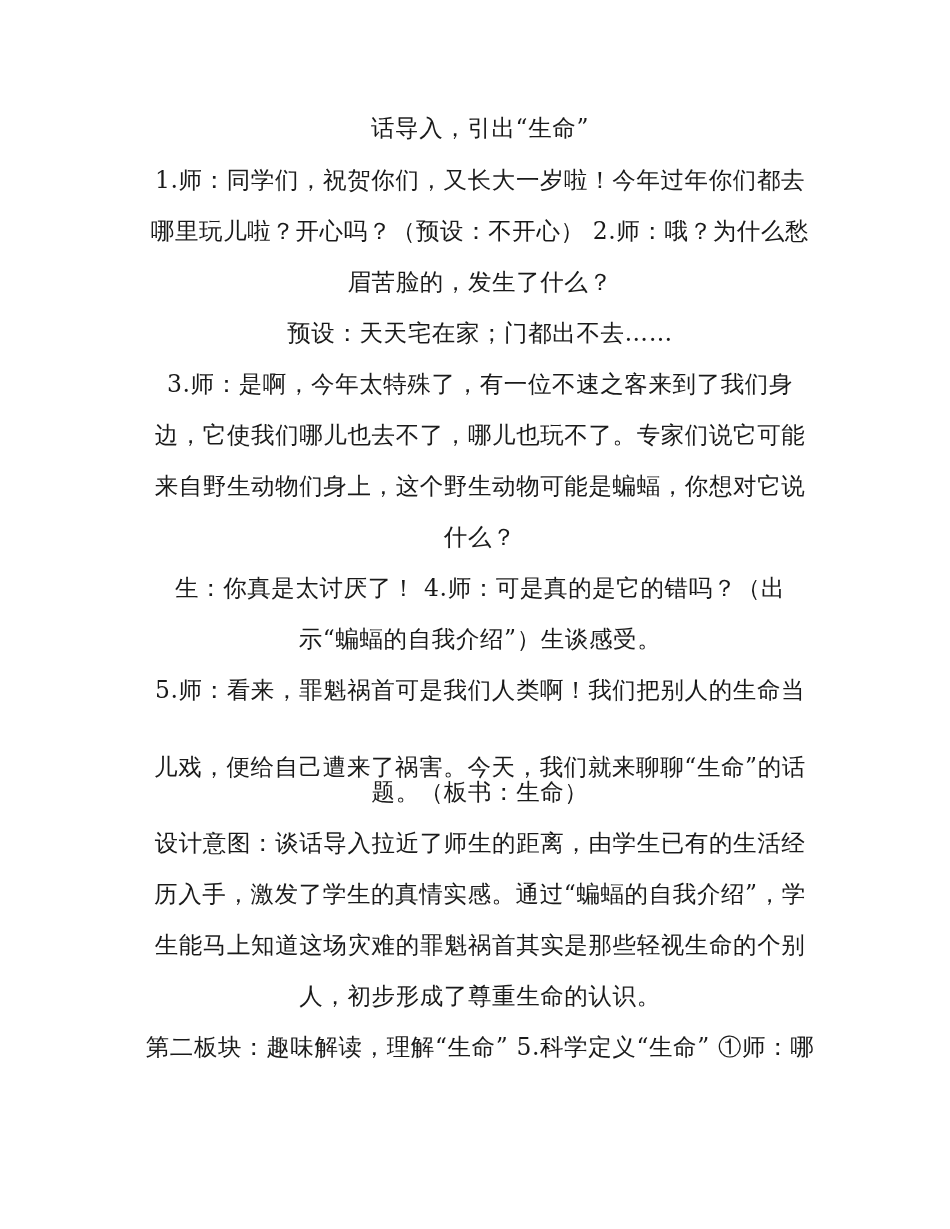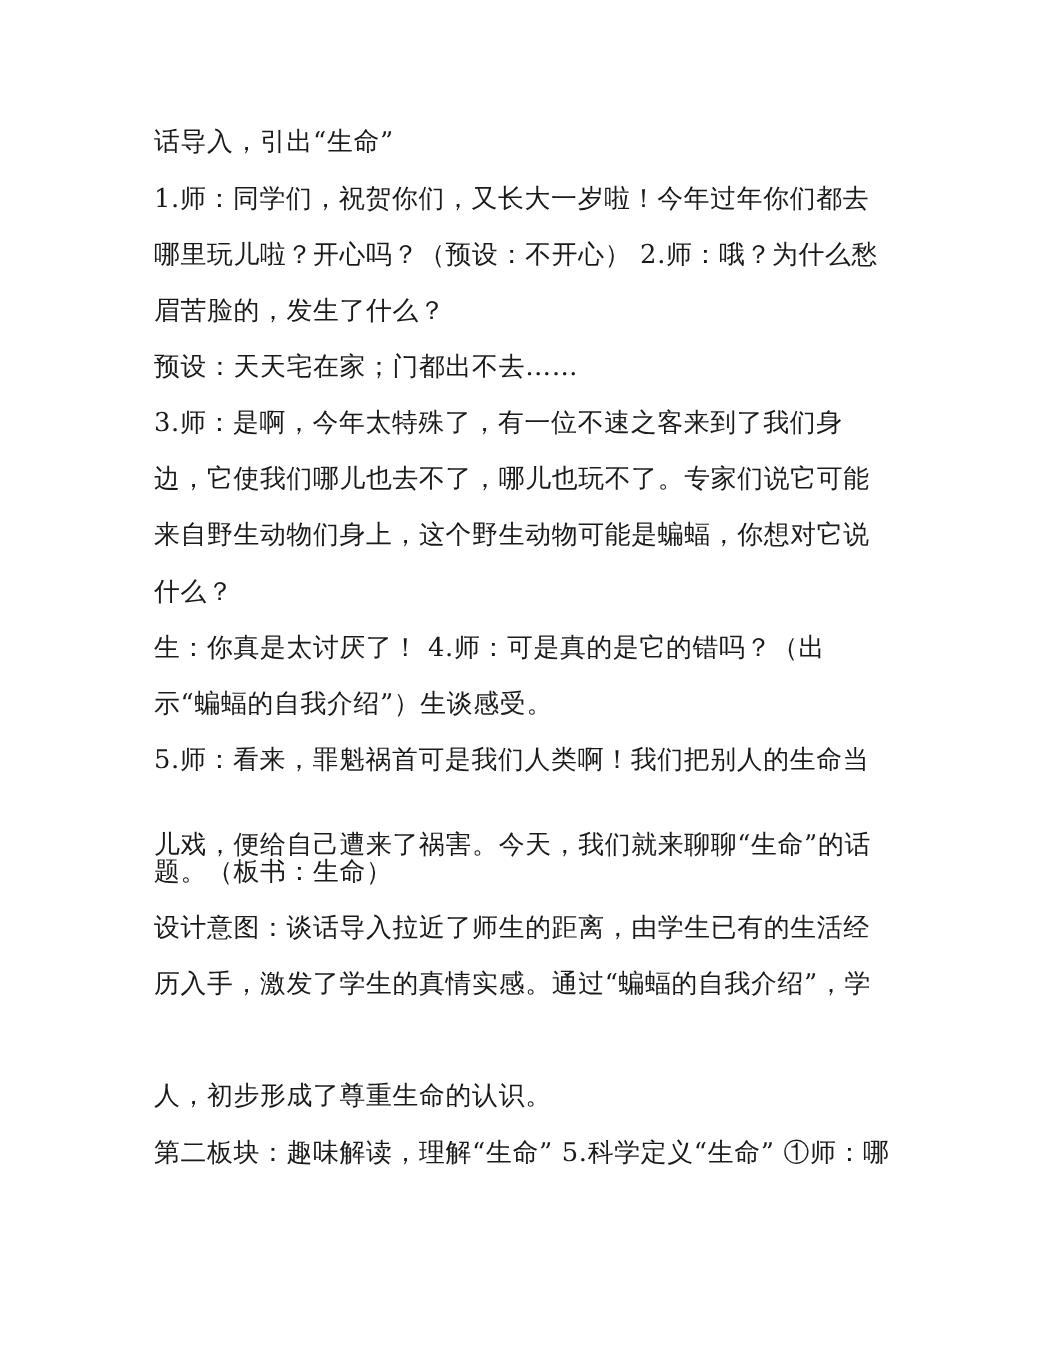--- a/index.html
+++ b/index.html
@@ -24,20 +24,21 @@
     .line {
       position: absolute;
       left: 140px;
       width: 680px;
       white-space: nowrap;
       font-family: "DejaVu Serif", "Liberation Serif", serif;
       font-size: 23.5px;
       line-height: 30px;
       color: #1a1a1a;
       letter-spacing: 0.6px;
+      text-align: center;
     }
   </style>
 </head>
 <body>
 
 <div class="page">
   <div class="line" style="top:113px">话导入，引出“生命”</div>
   <div class="line" style="top:165px">1.师：同学们，祝贺你们，又长大一岁啦！今年过年你们都去</div>
   <div class="line" style="top:216px">哪里玩儿啦？开心吗？（预设：不开心） 2.师：哦？为什么愁</div>
   <div class="line" style="top:267px">眉苦脸的，发生了什么？</div>
@@ -46,15 +47,16 @@
   <div class="line" style="top:420px">边，它使我们哪儿也去不了，哪儿也玩不了。专家们说它可能</div>
   <div class="line" style="top:471px">来自野生动物们身上，这个野生动物可能是蝙蝠，你想对它说</div>
   <div class="line" style="top:522px">什么？</div>
   <div class="line" style="top:573px">生：你真是太讨厌了！ 4.师：可是真的是它的错吗？（出</div>
   <div class="line" style="top:624px">示“蝙蝠的自我介绍”）生谈感受。</div>
   <div class="line" style="top:675px">5.师：看来，罪魁祸首可是我们人类啊！我们把别人的生命当</div>
   <div class="line" style="top:752px">儿戏，便给自己遭来了祸害。今天，我们就来聊聊“生命”的话</div>
   <div class="line" style="top:777px">题。（板书：生命）</div>
   <div class="line" style="top:828px">设计意图：谈话导入拉近了师生的距离，由学生已有的生活经</div>
   <div class="line" style="top:879px">历入手，激发了学生的真情实感。通过“蝙蝠的自我介绍”，学</div>
+  <div class="line" style="top:930px">生能马上知道这场灾难的罪魁祸首其实是那些轻视生命的个别</div>
   <div class="line" style="top:981px">人，初步形成了尊重生命的认识。</div>
   <div class="line" style="top:1032px">第二板块：趣味解读，理解“生命” 5.科学定义“生命” ①师：哪</div>
 </div>
 
 </body></html>

